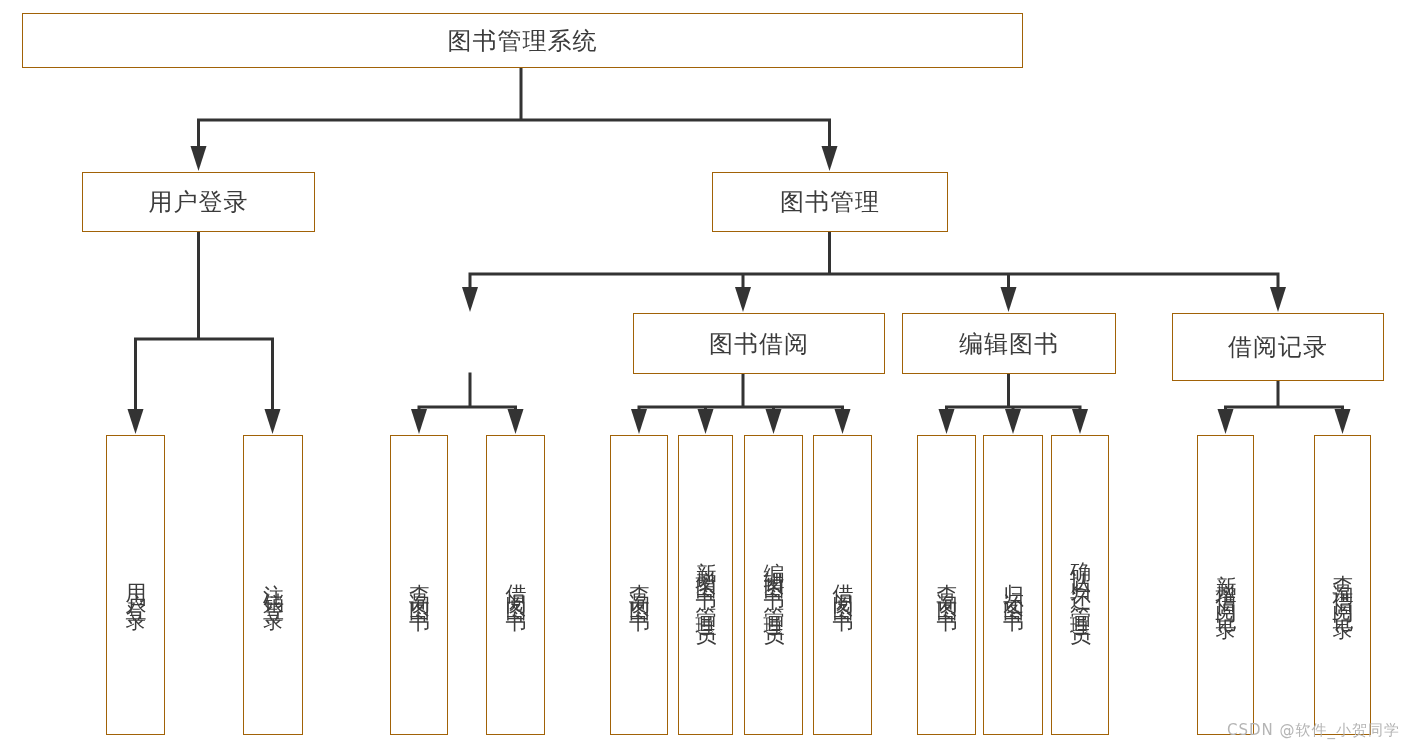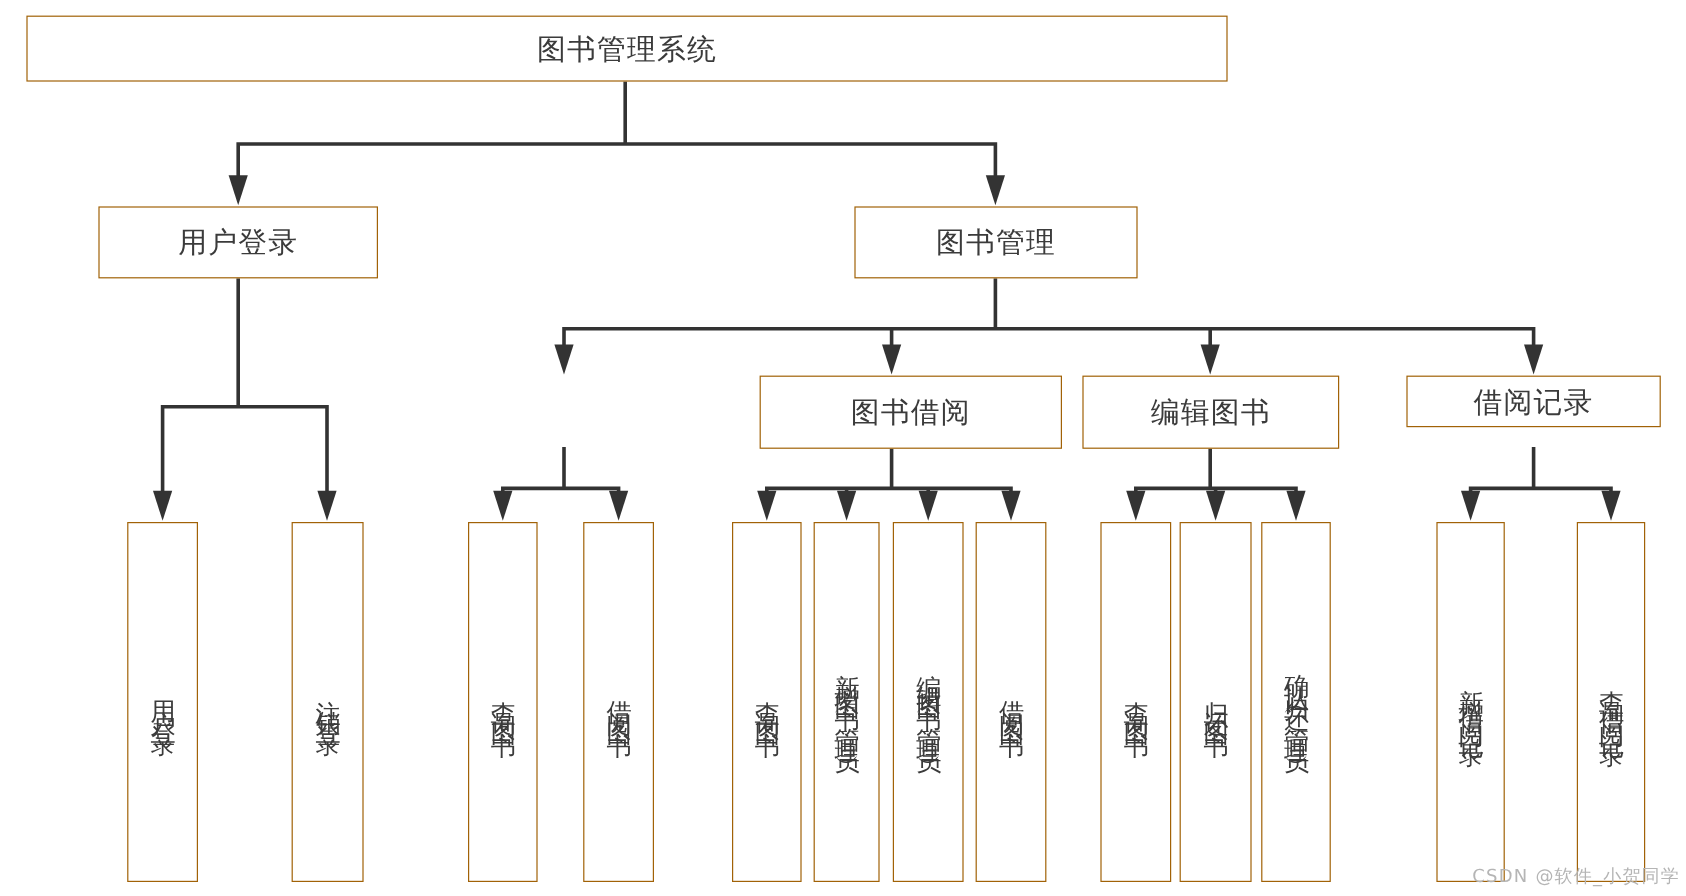--- a/index.html
+++ b/index.html
@@ -29,21 +29,21 @@
     font-size: 21px;
     letter-spacing: 9px;
     line-height: 1;
   }
   .root-box   { left: 22px;   top: 13px;  width: 1001px; height: 55px; }
   .b-user     { left: 82px;   top: 172px; width: 233px;  height: 60px; }
   .b-mgmt     { left: 712px;  top: 172px; width: 236px;  height: 60px; font-family: Liberation Serif, serif; }
   .c-newrec   { left: 362px;  top: 313px; width: 216px;  height: 61px; }
   .c-borrow   { left: 633px;  top: 313px; width: 252px;  height: 61px; }
   .c-current  { left: 902px;  top: 313px; width: 214px;  height: 61px; }
-  .c-records  { left: 1172px; top: 313px; width: 212px;  height: 43px; }
+  .c-records  { left: 1172px; top: 313px; width: 212px;  height: 68px; }
   .leaf { top: 435px; height: 300px; }
   .l-ul  { left: 106px;  width: 59px; }
   .l-lo  { left: 243px;  width: 60px; }
   .l-qba { left: 390px;  width: 58px; }
   .l-bba { left: 486px;  width: 59px; }
   .l-qbb { left: 610px;  width: 58px; }
   .l-ab  { left: 678px;  width: 55px; }
   .l-eb  { left: 744px;  width: 59px; }
   .l-bbb { left: 813px;  width: 59px; }
   .l-qbc { left: 917px;  width: 59px; }

